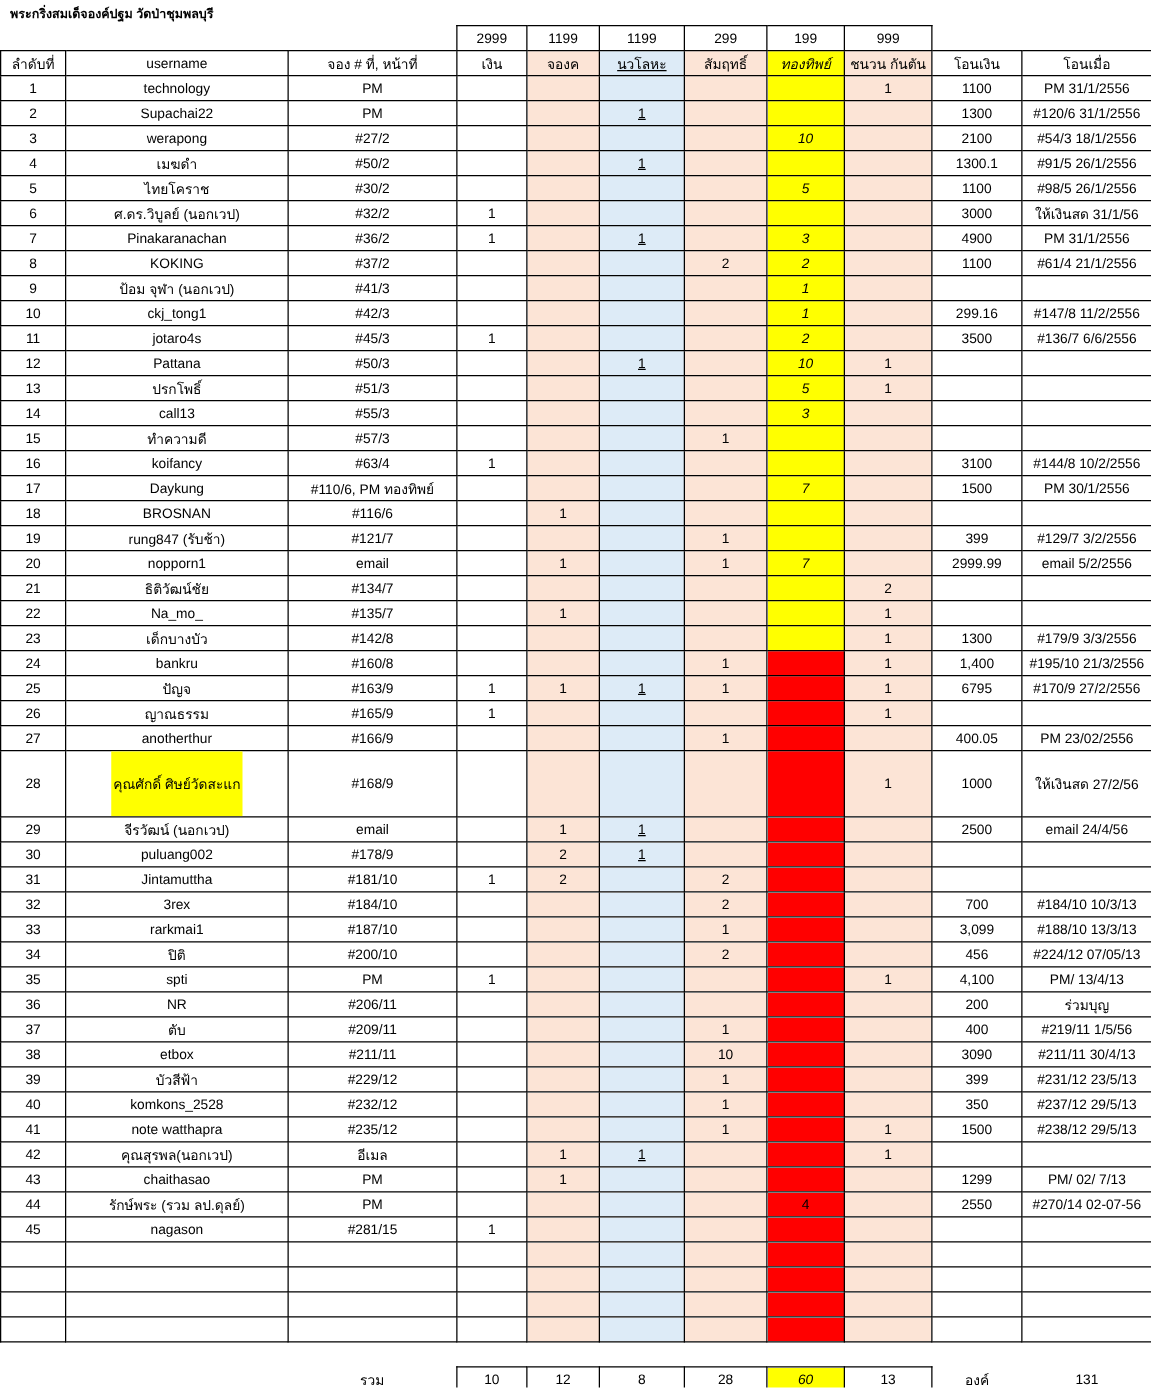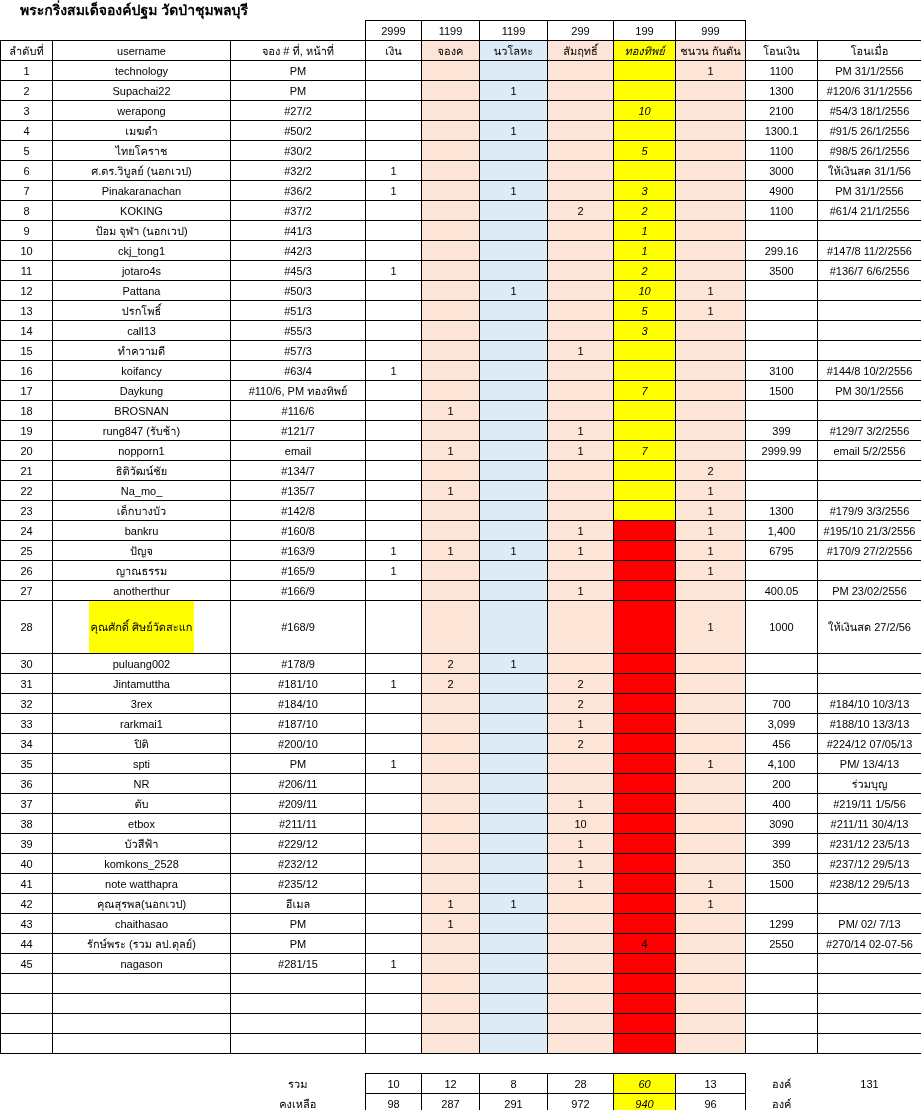--- a/index.html
+++ b/index.html
@@ -17,23 +17,23 @@
     height: 1110px;
     position: relative;
     overflow: hidden;
   }
   .title-row {
     height: 20px;
     display: flex;
     align-items: center;
   }
   .title-text {
-    font-size: 14px;
+    font-size: 10px;
     font-weight: bold;
-    padding-left: 20px;
+    padding-left: 8px;
     white-space: nowrap;
   }
   table.grid {
     border-collapse: collapse;
     table-layout: fixed;
     width: 921px;
   }
   table.grid td, table.grid th {
     border: 1px solid #000000;
     font-weight: normal;
@@ -63,21 +63,21 @@
   }
   .hdr-label {
     font-weight: bold;
   }
   .no-border {
     border: none !important;
   }
   
   .f-white { background: #ffffff; }
   .f-pink  { background: #fce4d6; }
-  .f-blue  { background: #ddebf7; }
+  .f-blue  { background: #ddebf7; text-decoration: underline; }
   .f-yellow{ background: #ffff00; font-style: italic; }
   .f-red   { background: #ff0000; }
   .mark-yellow {
     background: #ffff00;
     display: inline-block;
     padding: 17px 2px;
   }
   .footer-label { text-align: right; padding-right: 6px; }
 </style>
 </head>
@@ -488,20 +488,33 @@
           <td class="f-white"></td>
           <td class="f-pink"></td>
           <td class="f-blue"></td>
           <td class="f-pink"></td>
           <td class="f-red"></td>
           <td class="f-pink">1</td>
           <td class="f-white">1000</td>
           <td class="f-white">ให้เงินสด  27/2/56</td>
         </tr>
         <tr>
+          <td class="f-white">29</td>
+          <td class="f-white">จีรวัฒน์ (นอกเวป)</td>
+          <td class="f-white">email</td>
+          <td class="f-white"></td>
+          <td class="f-pink">1</td>
+          <td class="f-blue">1</td>
+          <td class="f-pink"></td>
+          <td class="f-red"></td>
+          <td class="f-pink"></td>
+          <td class="f-white">2500</td>
+          <td class="f-white">email 24/4/56</td>
+        </tr>
+        <tr>
           <td class="f-white">30</td>
           <td class="f-white">puluang002</td>
           <td class="f-white">#178/9</td>
           <td class="f-white"></td>
           <td class="f-pink">2</td>
           <td class="f-blue">1</td>
           <td class="f-pink"></td>
           <td class="f-red"></td>
           <td class="f-pink"></td>
           <td class="f-white"></td>

